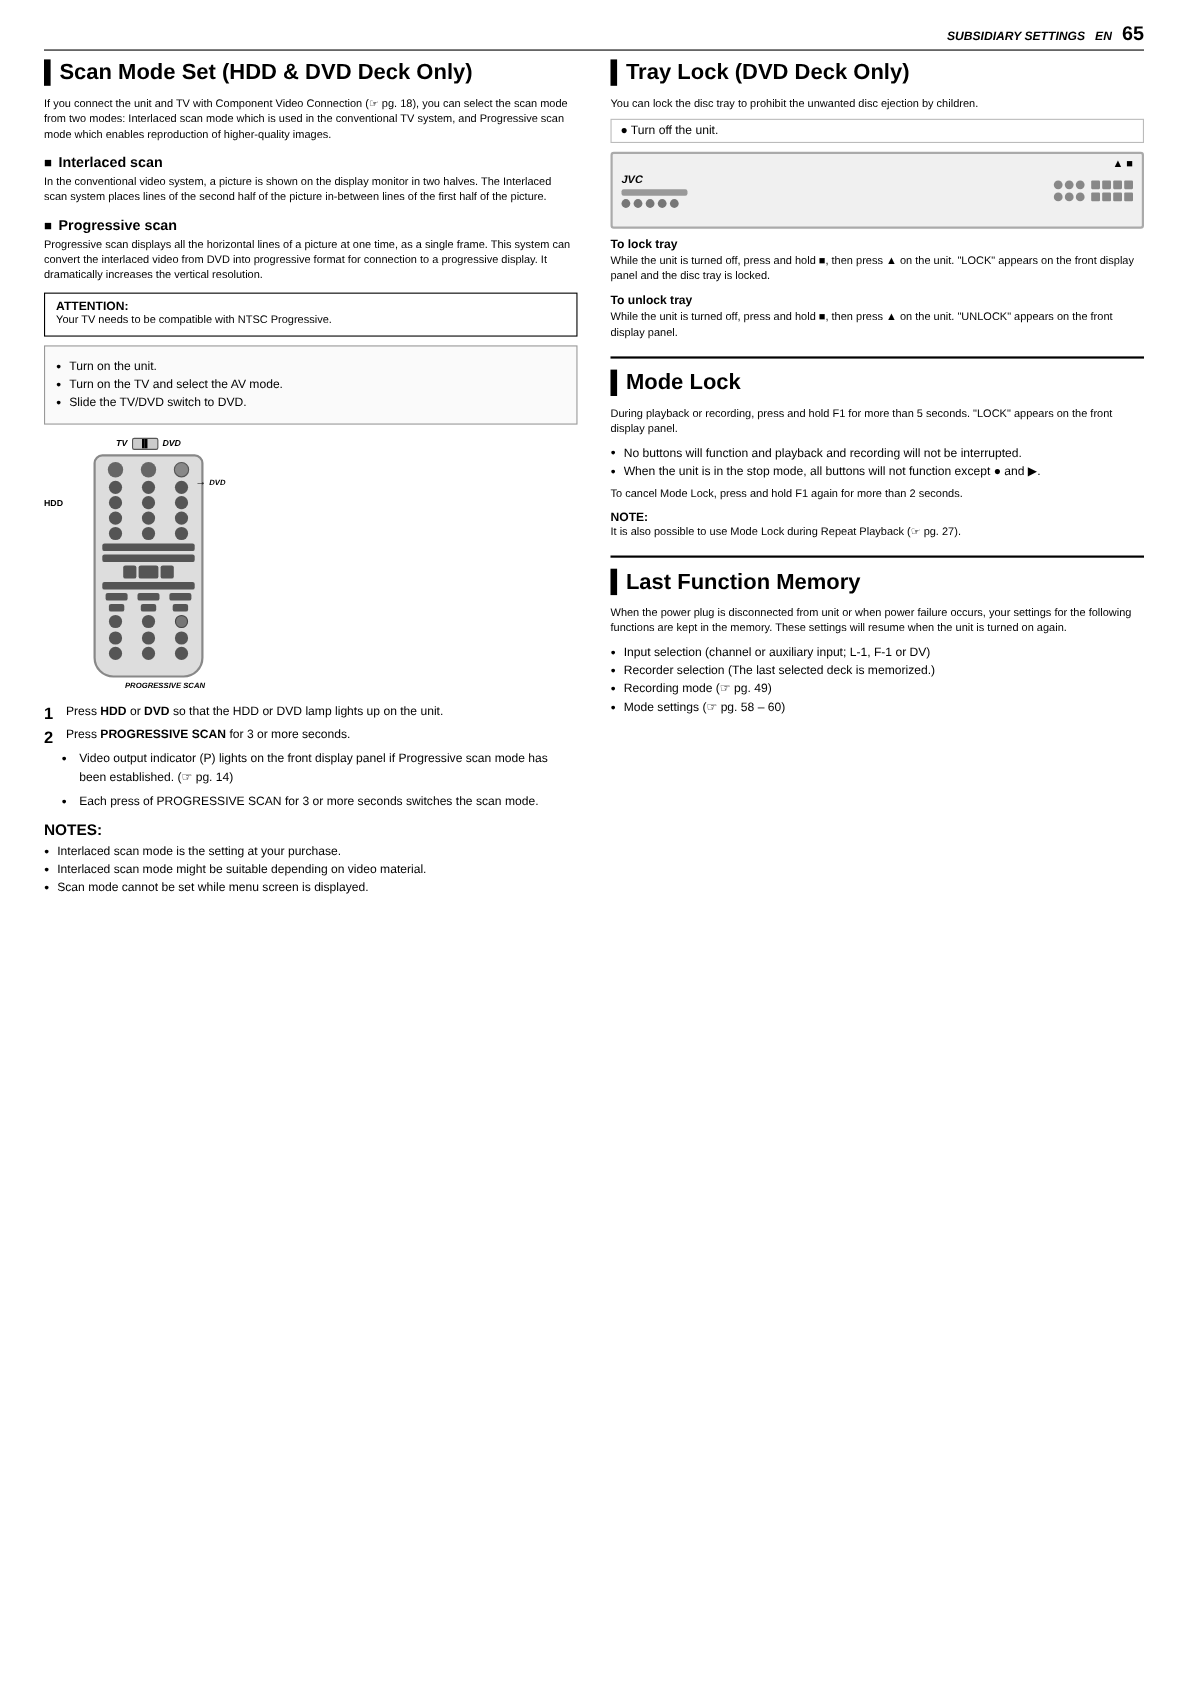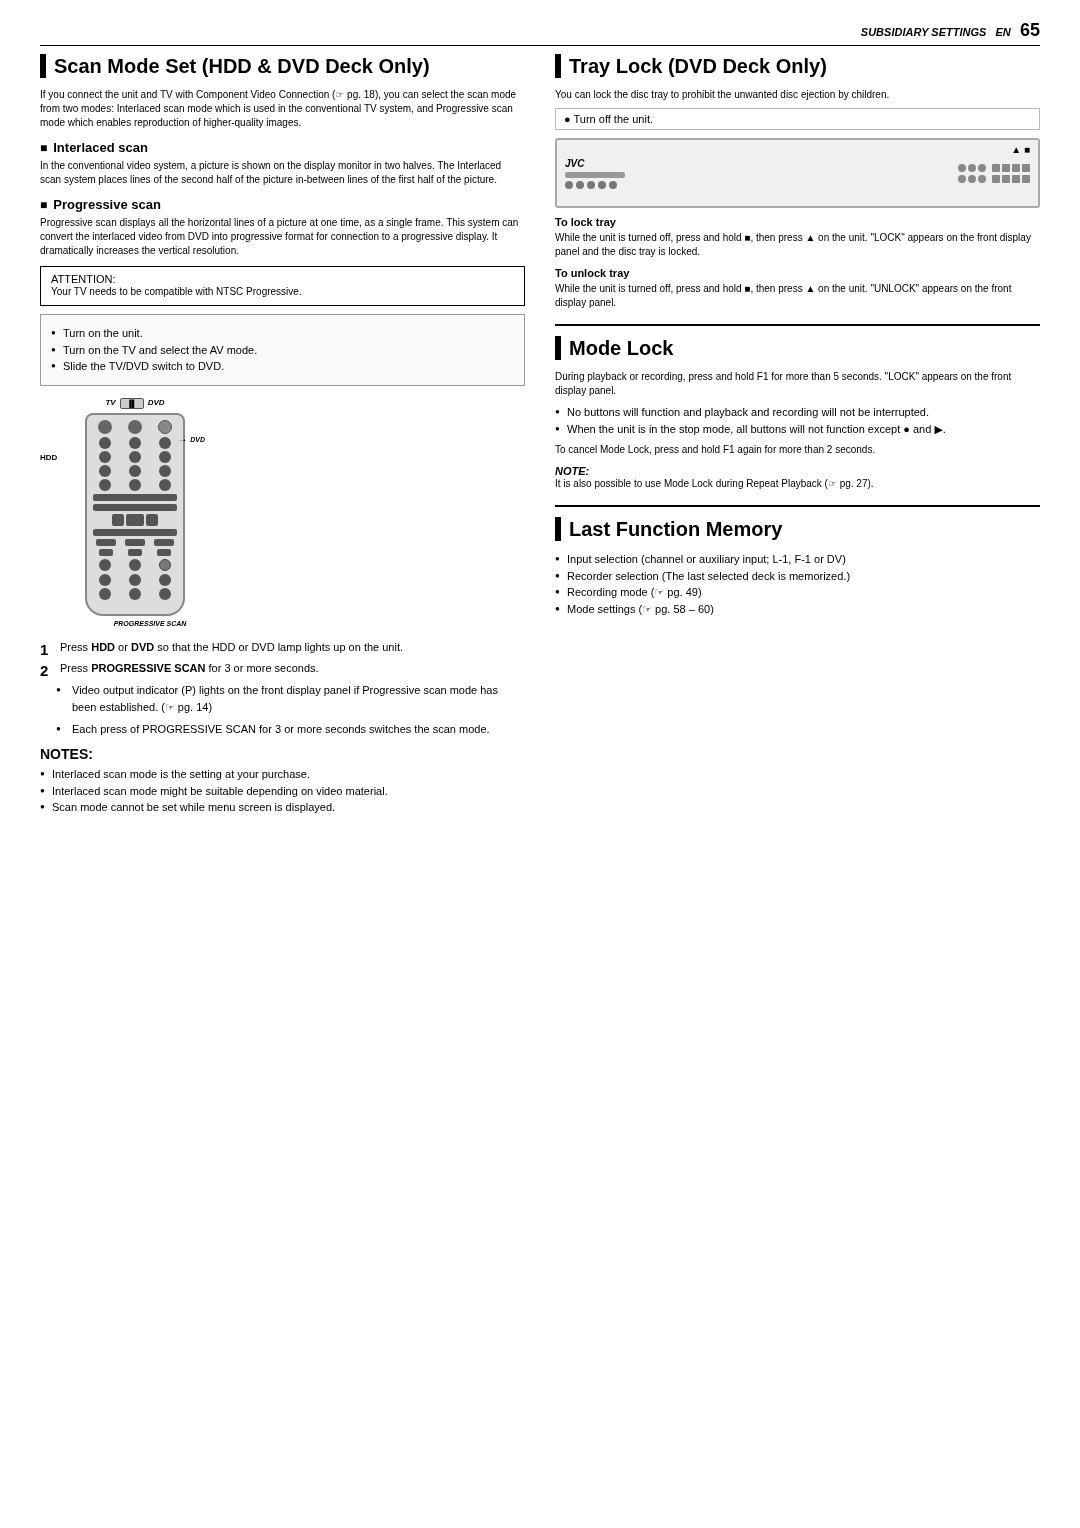--- a/index.html
+++ b/index.html
@@ -63,21 +63,21 @@
     .small-text {
       font-size: 10px;
       line-height: 1.4;
     }
     .attention-box {
       border: 1px solid #000;
       padding: 6px 10px;
       margin: 8px 0;
     }
     .attention-box .attention-title {
-      font-weight: normal;
+      font-weight: bold;
       font-size: 11px;
     }
     .bullet-list {
       list-style: none;
       padding: 0;
       margin: 4px 0;
     }
     .bullet-list li {
       font-size: 11px;
       line-height: 1.5;
@@ -185,21 +185,20 @@
       margin: 8px 0 3px 0;
     }
     .divider {
       border: none;
       border-top: 2px solid #000;
       margin: 14px 0 10px 0;
     }
     .note-label {
       font-weight: bold;
       font-size: 11px;
-      font-style: italic;
     }
   </style>
 </head>
 <body>
 
 <div class="page-header">
   <span>SUBSIDIARY SETTINGS</span>
   &nbsp;
   <span>EN</span>
   &nbsp;
@@ -414,20 +413,21 @@
     <p class="small-text">To cancel Mode Lock, press and hold F1 again for more than 2 seconds.</p>
 
     <div style="margin-top:8px;">
       <span class="note-label">NOTE:</span>
       <br>
       <span class="small-text">It is also possible to use Mode Lock during Repeat Playback (☞ pg. 27).</span>
     </div>
 
     <hr class="divider">
     <h2>Last Function Memory</h2>
+    <p class="small-text">When the power plug is disconnected from unit or when power failure occurs, your settings for the following functions are kept in the memory. These settings will resume when the unit is turned on again.</p>
 
     <ul class="bullet-list" style="margin-top:6px;">
       <li><span>Input selection (channel or auxiliary input; L-1, F-1 or DV)</span></li>
       <li><span>Recorder selection (The last selected deck is memorized.)</span></li>
       <li><span>Recording mode (☞ pg. 49)</span></li>
       <li><span>Mode settings (☞ pg. 58 – 60)</span></li>
     </ul>
   </div>
 </div>
 

